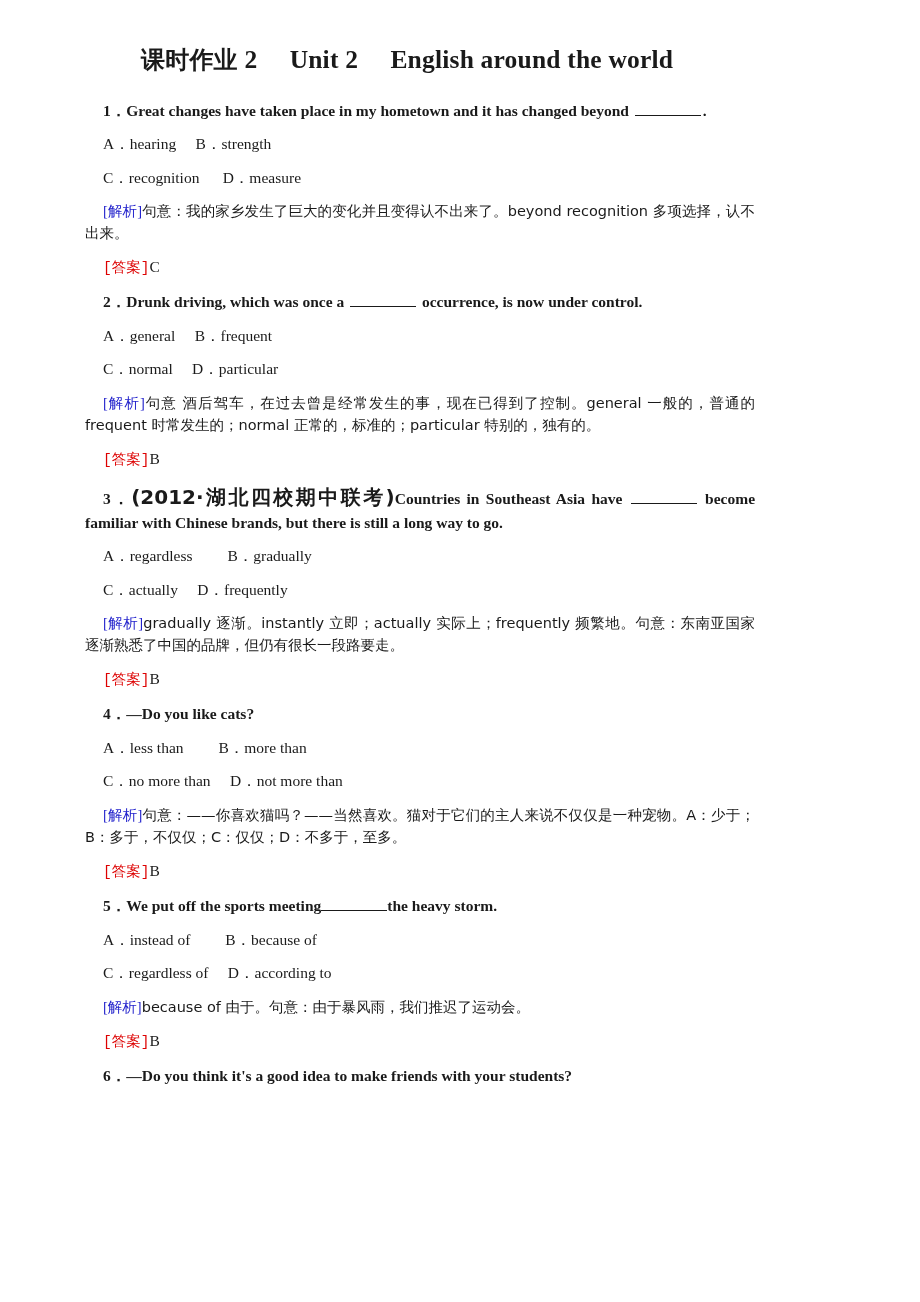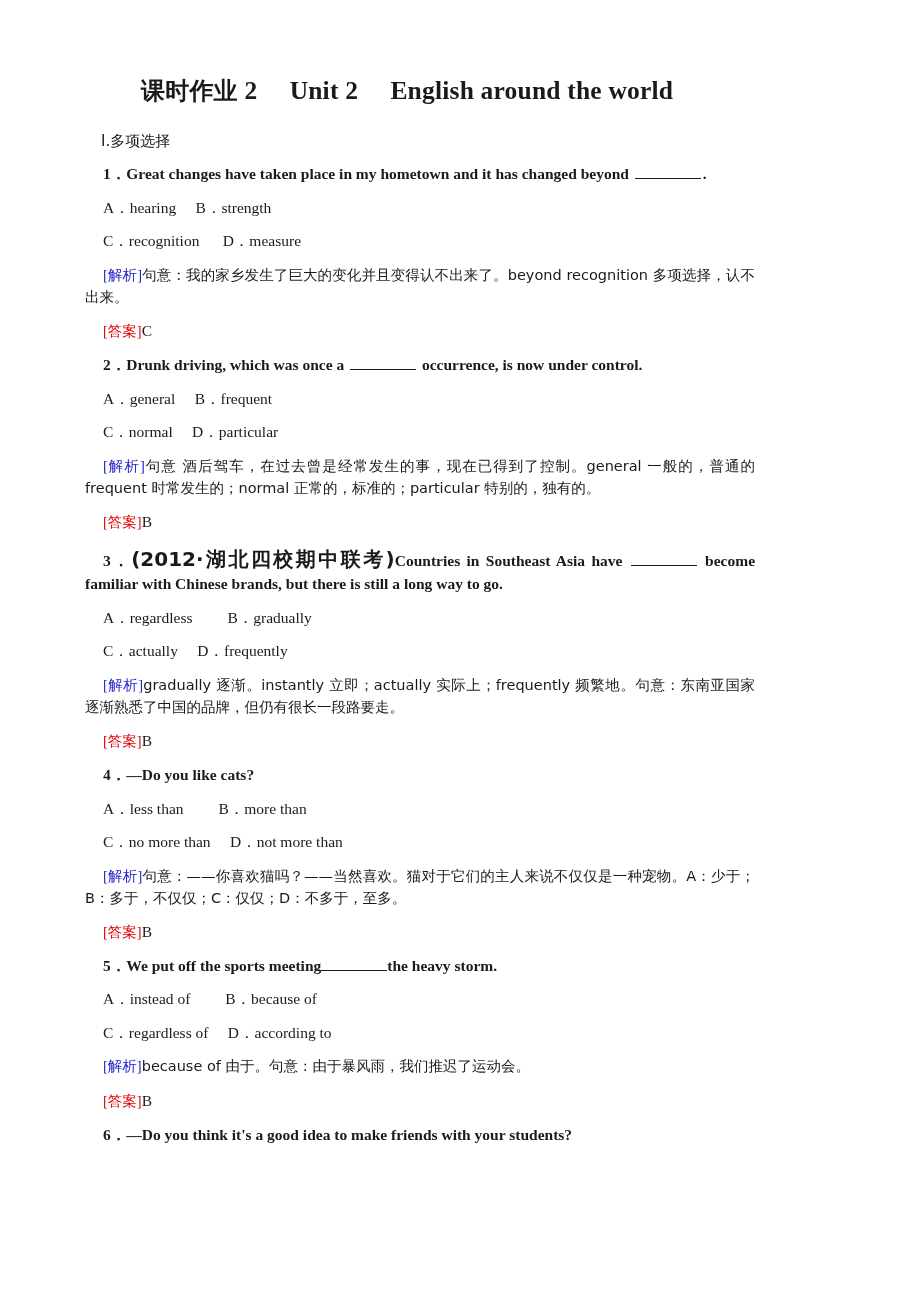--- a/index.html
+++ b/index.html
@@ -12,21 +12,21 @@
     height: 1302px;
     font-family: "Liberation Serif", "DejaVu Serif", serif;
     color: #1a1a1a;
     position: relative;
     overflow: hidden;
   }
   .page {
     width: 840px;
     height: 1302px;
     box-sizing: border-box;
-    padding: 76px 85px 0 85px;
+    padding: 45px 85px 0 85px;
     position: relative;
   }
   
   .doc-title {
     font-size: 25.5px;
     font-weight: bold;
     letter-spacing: 0.2px;
     margin: 0 0 24px 0;
     padding-left: 56px;
     white-space: pre;
@@ -93,36 +93,35 @@
   }
   .answer {
     font-size: 14.5px;
     line-height: 1.5;
     margin: 0 0 11.5px 0;
     text-indent: 18px;
     font-family: "DejaVu Sans", sans-serif;
   }
   .tag-answer {
     color: #dd0000;
-    font-family: Liberation Serif, serif;
+    font-family: Liberation Mono, monospace;
   }
   .answer .letter {
     font-family: "Liberation Serif", "DejaVu Serif", serif;
     font-size: 15.5px;
     color: #1a1a1a;
   }
 </style>
 </head>
 <body>
 
 <div class="page">
 
   <h1 class="doc-title"><span class="t-cn">课时作业</span> <span>2</span>　 <span>Unit 2</span>　 <span>English around the world</span></h1>
 
-  <div class="section-head">Ⅰ.多项选择</div>
 
   <div class="q-block">
     <p class="q-stem"><span>1．</span><span>Great changes have taken place in my hometown and it has changed beyond </span><span class="blank"></span><span>.</span></p>
     <p class="opt-row">A．hearing　 B．strength</p>
     <p class="opt-row">C．recognition　  D．measure</p>
     <p class="explain"><span class="tag-analysis">[解析]</span><span>句意：我的家乡发生了巨大的变化并且变得认不出来了。beyond recognition 多项选择，认不出来。</span></p>
     <p class="answer"><span class="tag-answer">[答案]</span><span class="letter">C</span></p>
   </div>
 
   <div class="q-block">

